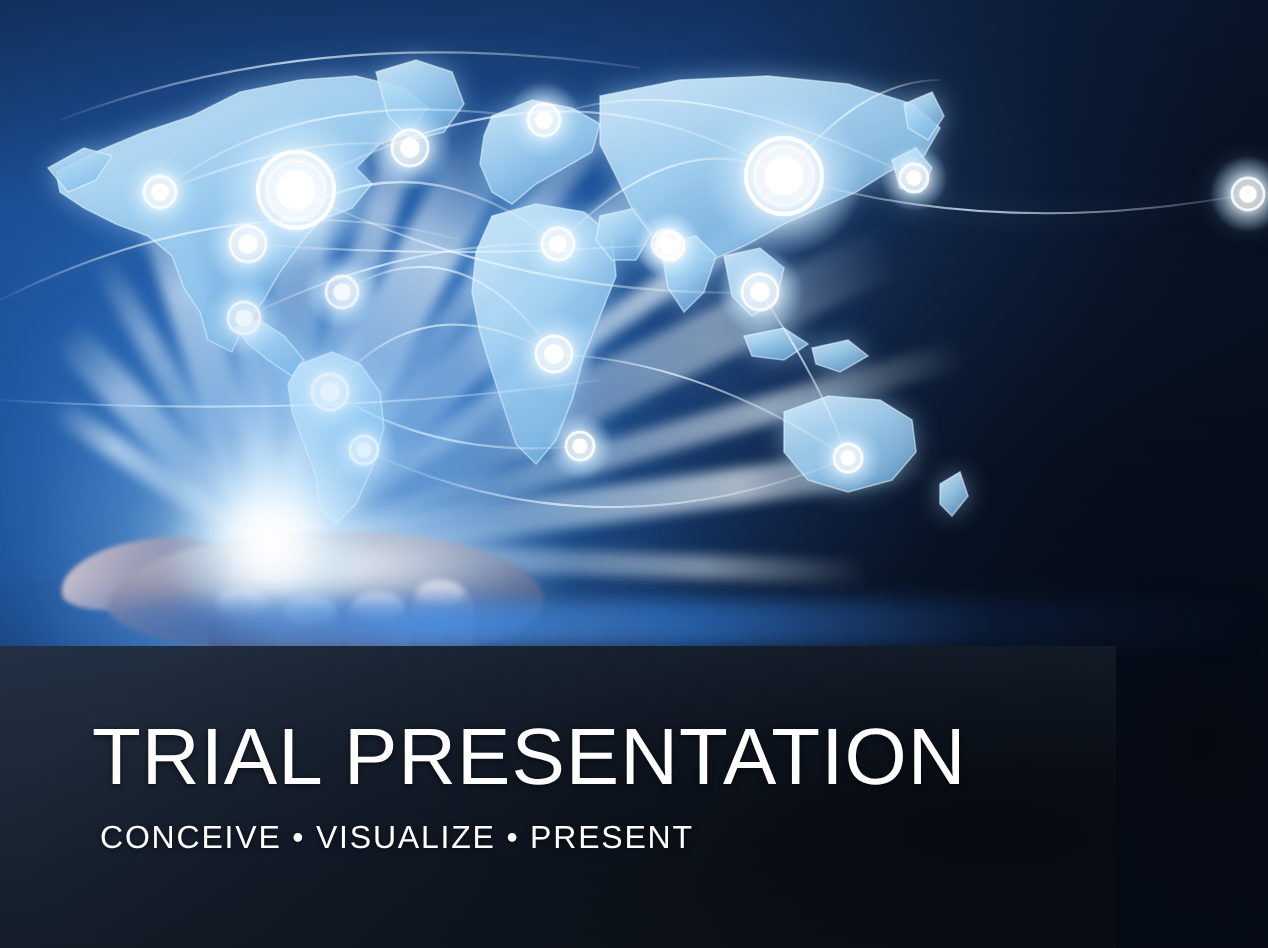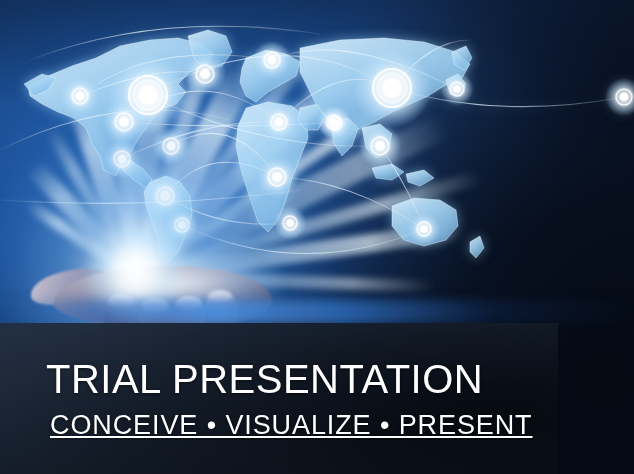--- a/index.html
+++ b/index.html
@@ -164,29 +164,28 @@
     font-weight:300;
     letter-spacing:.5px;
     color:#ffffff;
     line-height:1;
     margin:0;
     white-space:nowrap;
     text-shadow:0 1px 3px rgba(0,0,0,.55);
   }
   .subtitle{
     font-family:"Liberation Sans",sans-serif;
-    font-size:27px;
+    font-size:16px;
     font-weight:400;
     letter-spacing:.9px;
     color:#ffffff;
     line-height:1;
     margin:13px 0 0 4px;
     white-space:nowrap;
     text-shadow:0 1px 3px rgba(0,0,0,.55);
-    text-decoration:underline;
   }
 </style>
 </head>
 <body>
 
 <div id="slide">
 
   <div class="layer bg-base"></div>
   <div class="collar"></div>
   <div class="suit"></div>

